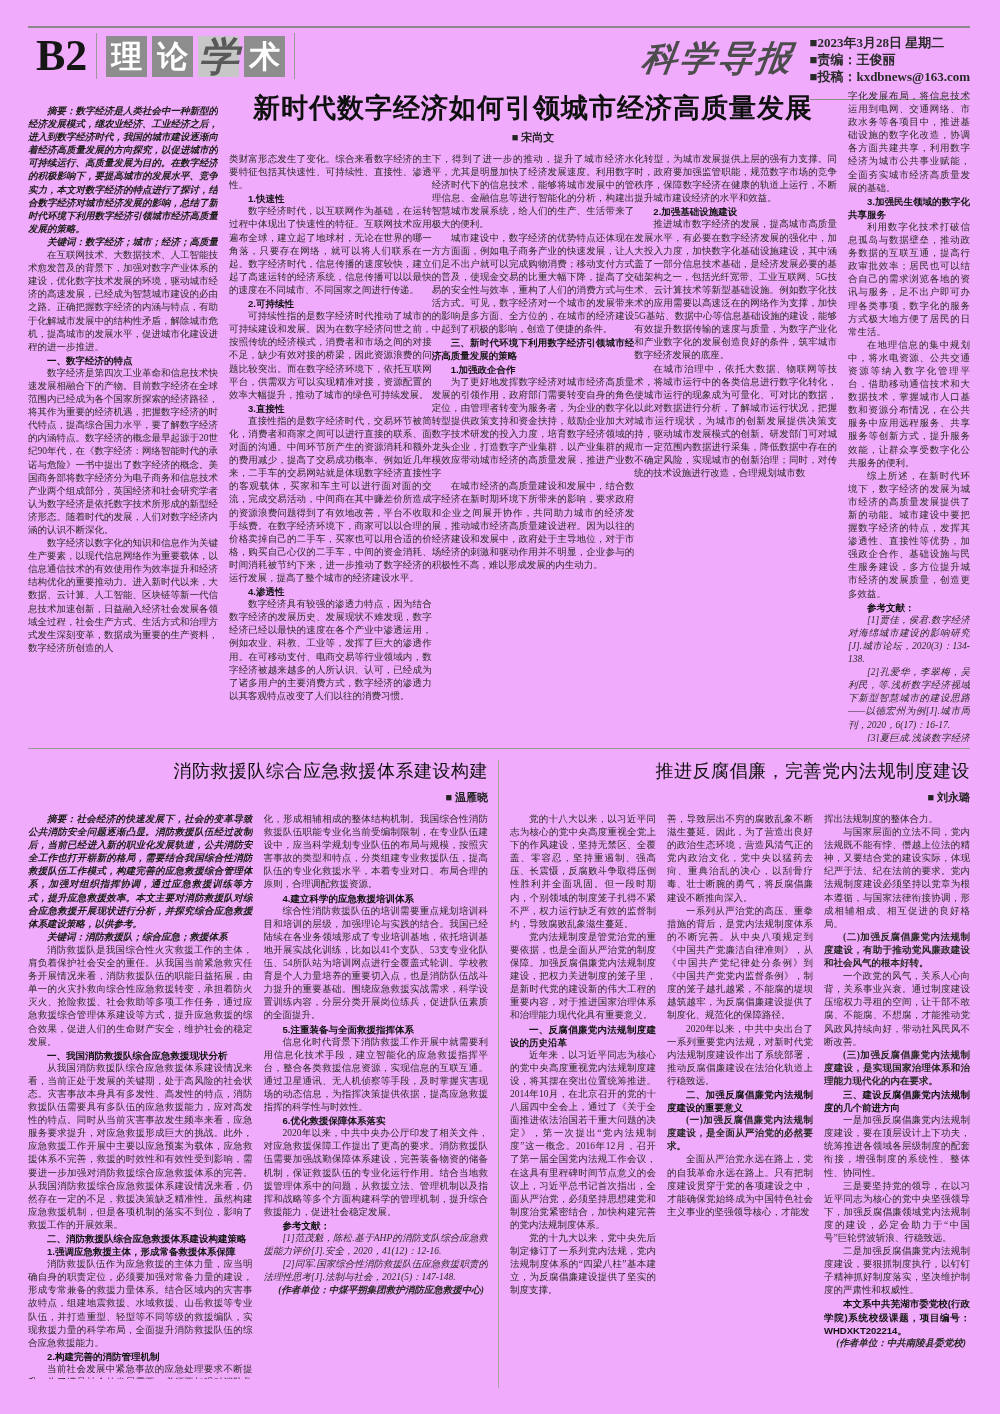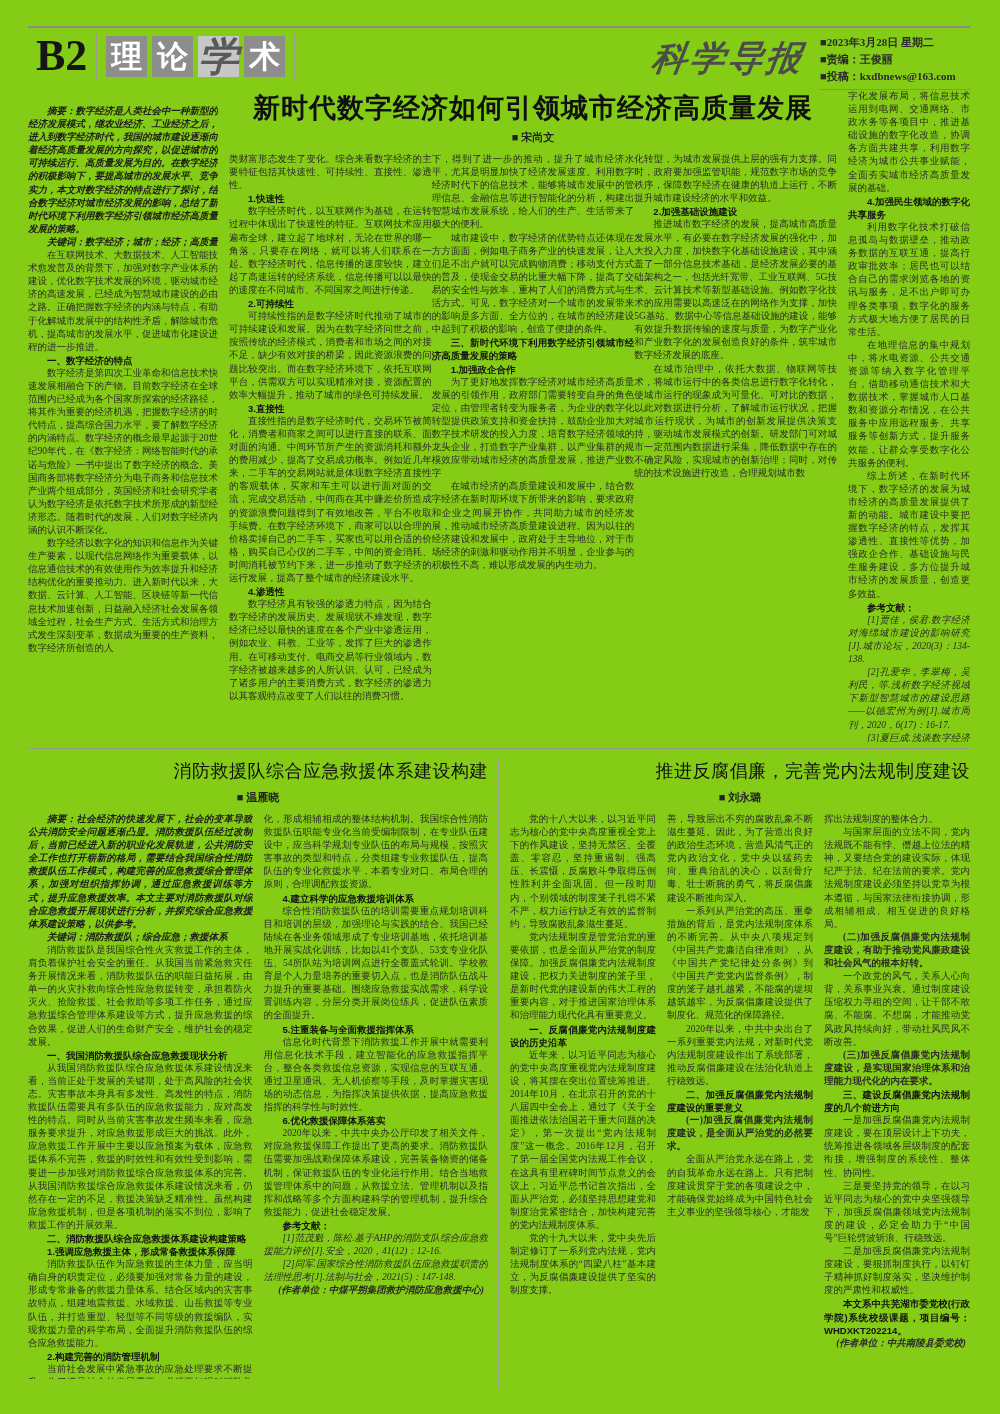--- a/index.html
+++ b/index.html
@@ -1,34 +1,34 @@
 <!DOCTYPE html>
 <html><head>
 <meta charset="utf-8">
 <style>
   html,body{margin:0;padding:0;}
   body{background:#e9e8e4;font-family:"Liberation Serif","DejaVu Serif",serif;}
-  .page{position:relative;width:1000px;height:1414px;background:#84cc16;overflow:hidden;margin:0 auto;}
+  .page{position:relative;width:1000px;height:1414px;background:#f0abfc;overflow:hidden;margin:0 auto;}
 
   
   .mast-rule{position:absolute;left:28px;top:26px;width:942px;border-top:2px solid #8a8a8a;}
   .masthead{position:absolute;left:28px;top:30px;width:942px;height:58px;}
   .mast-left{position:absolute;left:8px;top:2px;display:flex;align-items:center;gap:9px;}
   .pageno{font-family:"Liberation Serif","DejaVu Serif",serif;font-size:44px;font-weight:700;color:#161616;line-height:48px;}
   .vbar{width:1px;height:46px;background:#9a9a9a;}
   .secboxes{display:flex;gap:5px;align-items:center;}
   .secbox{width:41px;height:41px;background:#8d8d8d;color:#ffffff;font-family:"Liberation Sans","DejaVu Sans",sans-serif;
           font-weight:700;font-size:31px;line-height:41px;text-align:center;}
   .secbox.light{background:#c7c7c7;color:#595959;font-family:"Liberation Serif","DejaVu Serif",serif;
           font-style:italic;font-size:40px;font-weight:700;}
   .mast-right{position:absolute;right:0;top:4px;display:flex;align-items:flex-start;gap:16px;}
   .brand{font-family:"Liberation Serif","DejaVu Serif",serif;font-style:italic;font-weight:700;font-size:35px;
          color:#4c4c4c;letter-spacing:3px;transform:skewX(-8deg);line-height:50px;}
-  .pubinfo{font-size:11px;font-weight:700;color:#2a2a2a;line-height:17px;border-bottom:1.5px solid #8a8a8a;
-           padding-bottom:4px;min-width:150px;}
+  .pubinfo{font-size:13px;font-weight:700;color:#2a2a2a;line-height:17px;border-bottom:1.5px solid #8a8a8a;
+           padding-bottom:14px;min-width:150px;}
 
   
   .col{font-size:9.5px;line-height:13.1px;text-align:justify;color:#2b2a27;overflow:hidden;}
   .col p{margin:0;}
   .t-p,.t-p0,.t-abs,.t-kw,.t-ref,.t-lead,.t-note,.t-h1,.t-h2,.t-refh{text-indent:2em;}
   .t-p0{text-indent:0;}
   .t-abs,.t-kw{font-style:italic;font-weight:600;color:#1e1d1b;}
   .t-kw{font-weight:700;}
   .t-h1,.t-h2,.t-refh,.t-note{font-family:"Liberation Sans","DejaVu Sans",sans-serif;font-weight:700;color:#141414;}
   .t-ref{font-style:italic;}
@@ -49,21 +49,21 @@
 
   
   .hdiv{position:absolute;left:28px;top:748px;width:942px;border-top:1px solid #989898;}
   .vdiv{position:absolute;left:498px;top:760px;height:628px;border-left:1px solid #a3a3a3;}
 
   
   .a2{position:absolute;left:28px;top:757px;width:460px;}
   .a3{position:absolute;left:510px;top:757px;width:460px;}
   .b-title{text-align:right;font-family:"Liberation Sans","DejaVu Sans",sans-serif;font-weight:400;
            font-size:18px;color:#101010;letter-spacing:0.5px;margin:0;line-height:28px;}
-  .byline{text-align:center;font-size:11px;font-weight:700;color:#222;margin:5px 0 8px;}
+  .byline{text-align:right;font-size:11px;font-weight:700;color:#222;margin:5px 0 8px;}
   .b-cols{display:flex;gap:11px;height:566px;overflow:hidden;}
   .b-cols .col{flex:1;height:100%;}
 </style>
 </head>
 <body>
 
 <div class="page">
 
   <div class="mast-rule"></div>
 
@@ -124,21 +124,21 @@
         <div class="col">
             <p class="t-p0">化转型，为城市发展提供上层的强有力支撑。同时，政府要加强监管职能，规范数字市场的竞争秩序，保障数字经济在健康的轨道上运行，不断提升城市建设经济的水平和效益。</p>
             <p class="t-h2">2.加强基础设施建设</p>
             <p class="t-p">推进城市数字经济的发展，提高城市高质量发展水平，有必要在数字经济发展的强化中，加大投入力度，加快数字化基础设施建设，其中涵盖了一部分信息技术基础，是经济发展必要的基础架构之一，包括光纤宽带、工业互联网、5G技术、云计算技术等新型基础设施。例如数字化技术的应用需要以高速泛在的网络作为支撑，加快5G基站、数据中心等信息基础设施的建设，能够有效提升数据传输的速度与质量，为数字产业化和产业数字化的发展创造良好的条件，筑牢城市数字经济发展的底座。</p>
             <p class="t-p">在城市治理中，依托大数据、物联网等技术，将城市运行中的各类信息进行数字化转化，使城市运行的现象成为可量化、可对比的数据，以此对数据进行分析，了解城市运行状况，把握城市运行现状，为城市的创新发展提供决策支持，驱动城市发展模式的创新。研发部门可对城市一定范围内数据进行采集，降低数据中存在的不确定风险，实现城市的创新治理；同时，对传统的技术设施进行改造，合理规划城市数</p>
           </div>
       </div>
     </div>
     <div class="col c-side c5">
         <p class="t-p0">字化发展布局，将信息技术运用到电网、交通网络、市政水务等各项目中，推进基础设施的数字化改造，协调各方面共建共享，利用数字经济为城市公共事业赋能，全面夯实城市经济高质量发展的基础。</p>
-        <p class="t-h2">4.加强民生领域的数字化共享服务</p>
+        <p class="t-h2">3.加强民生领域的数字化共享服务</p>
         <p class="t-p">利用数字化技术打破信息孤岛与数据壁垒，推动政务数据的互联互通，提高行政审批效率；居民也可以结合自己的需求浏览各地的资讯与服务，足不出户即可办理各类事项，数字化的服务方式极大地方便了居民的日常生活。</p>
         <p class="t-p">在地理信息的集中规划中，将水电资源、公共交通资源等纳入数字化管理平台，借助移动通信技术和大数据技术，掌握城市人口基数和资源分布情况，在公共服务中应用远程服务、共享服务等创新方式，提升服务效能，让群众享受数字化公共服务的便利。</p>
         <p class="t-p">综上所述，在新时代环境下，数字经济的发展为城市经济的高质量发展提供了新的动能。城市建设中要把握数字经济的特点，发挥其渗透性、直接性等优势，加强政企合作、基础设施与民生服务建设，多方位提升城市经济的发展质量，创造更多效益。</p>
         <p class="t-refh">参考文献：</p>
         <p class="t-ref">[1]贾佳，侯君.数字经济对海绵城市建设的影响研究[J].城市论坛，2020(3)：134-138.</p>
         <p class="t-ref">[2]孔爱华，李翠梅，吴利民，等.浅析数字经济视域下新型智慧城市的建设思路——以德宏州为例[J].城市周刊，2020，6(17)：16-17.</p>
         <p class="t-ref">[3]夏巨成.浅谈数字经济如何引领城市经济高质量发展[J].经济师，2020(4)：77-78.</p>
       </div>
   </div>
 

